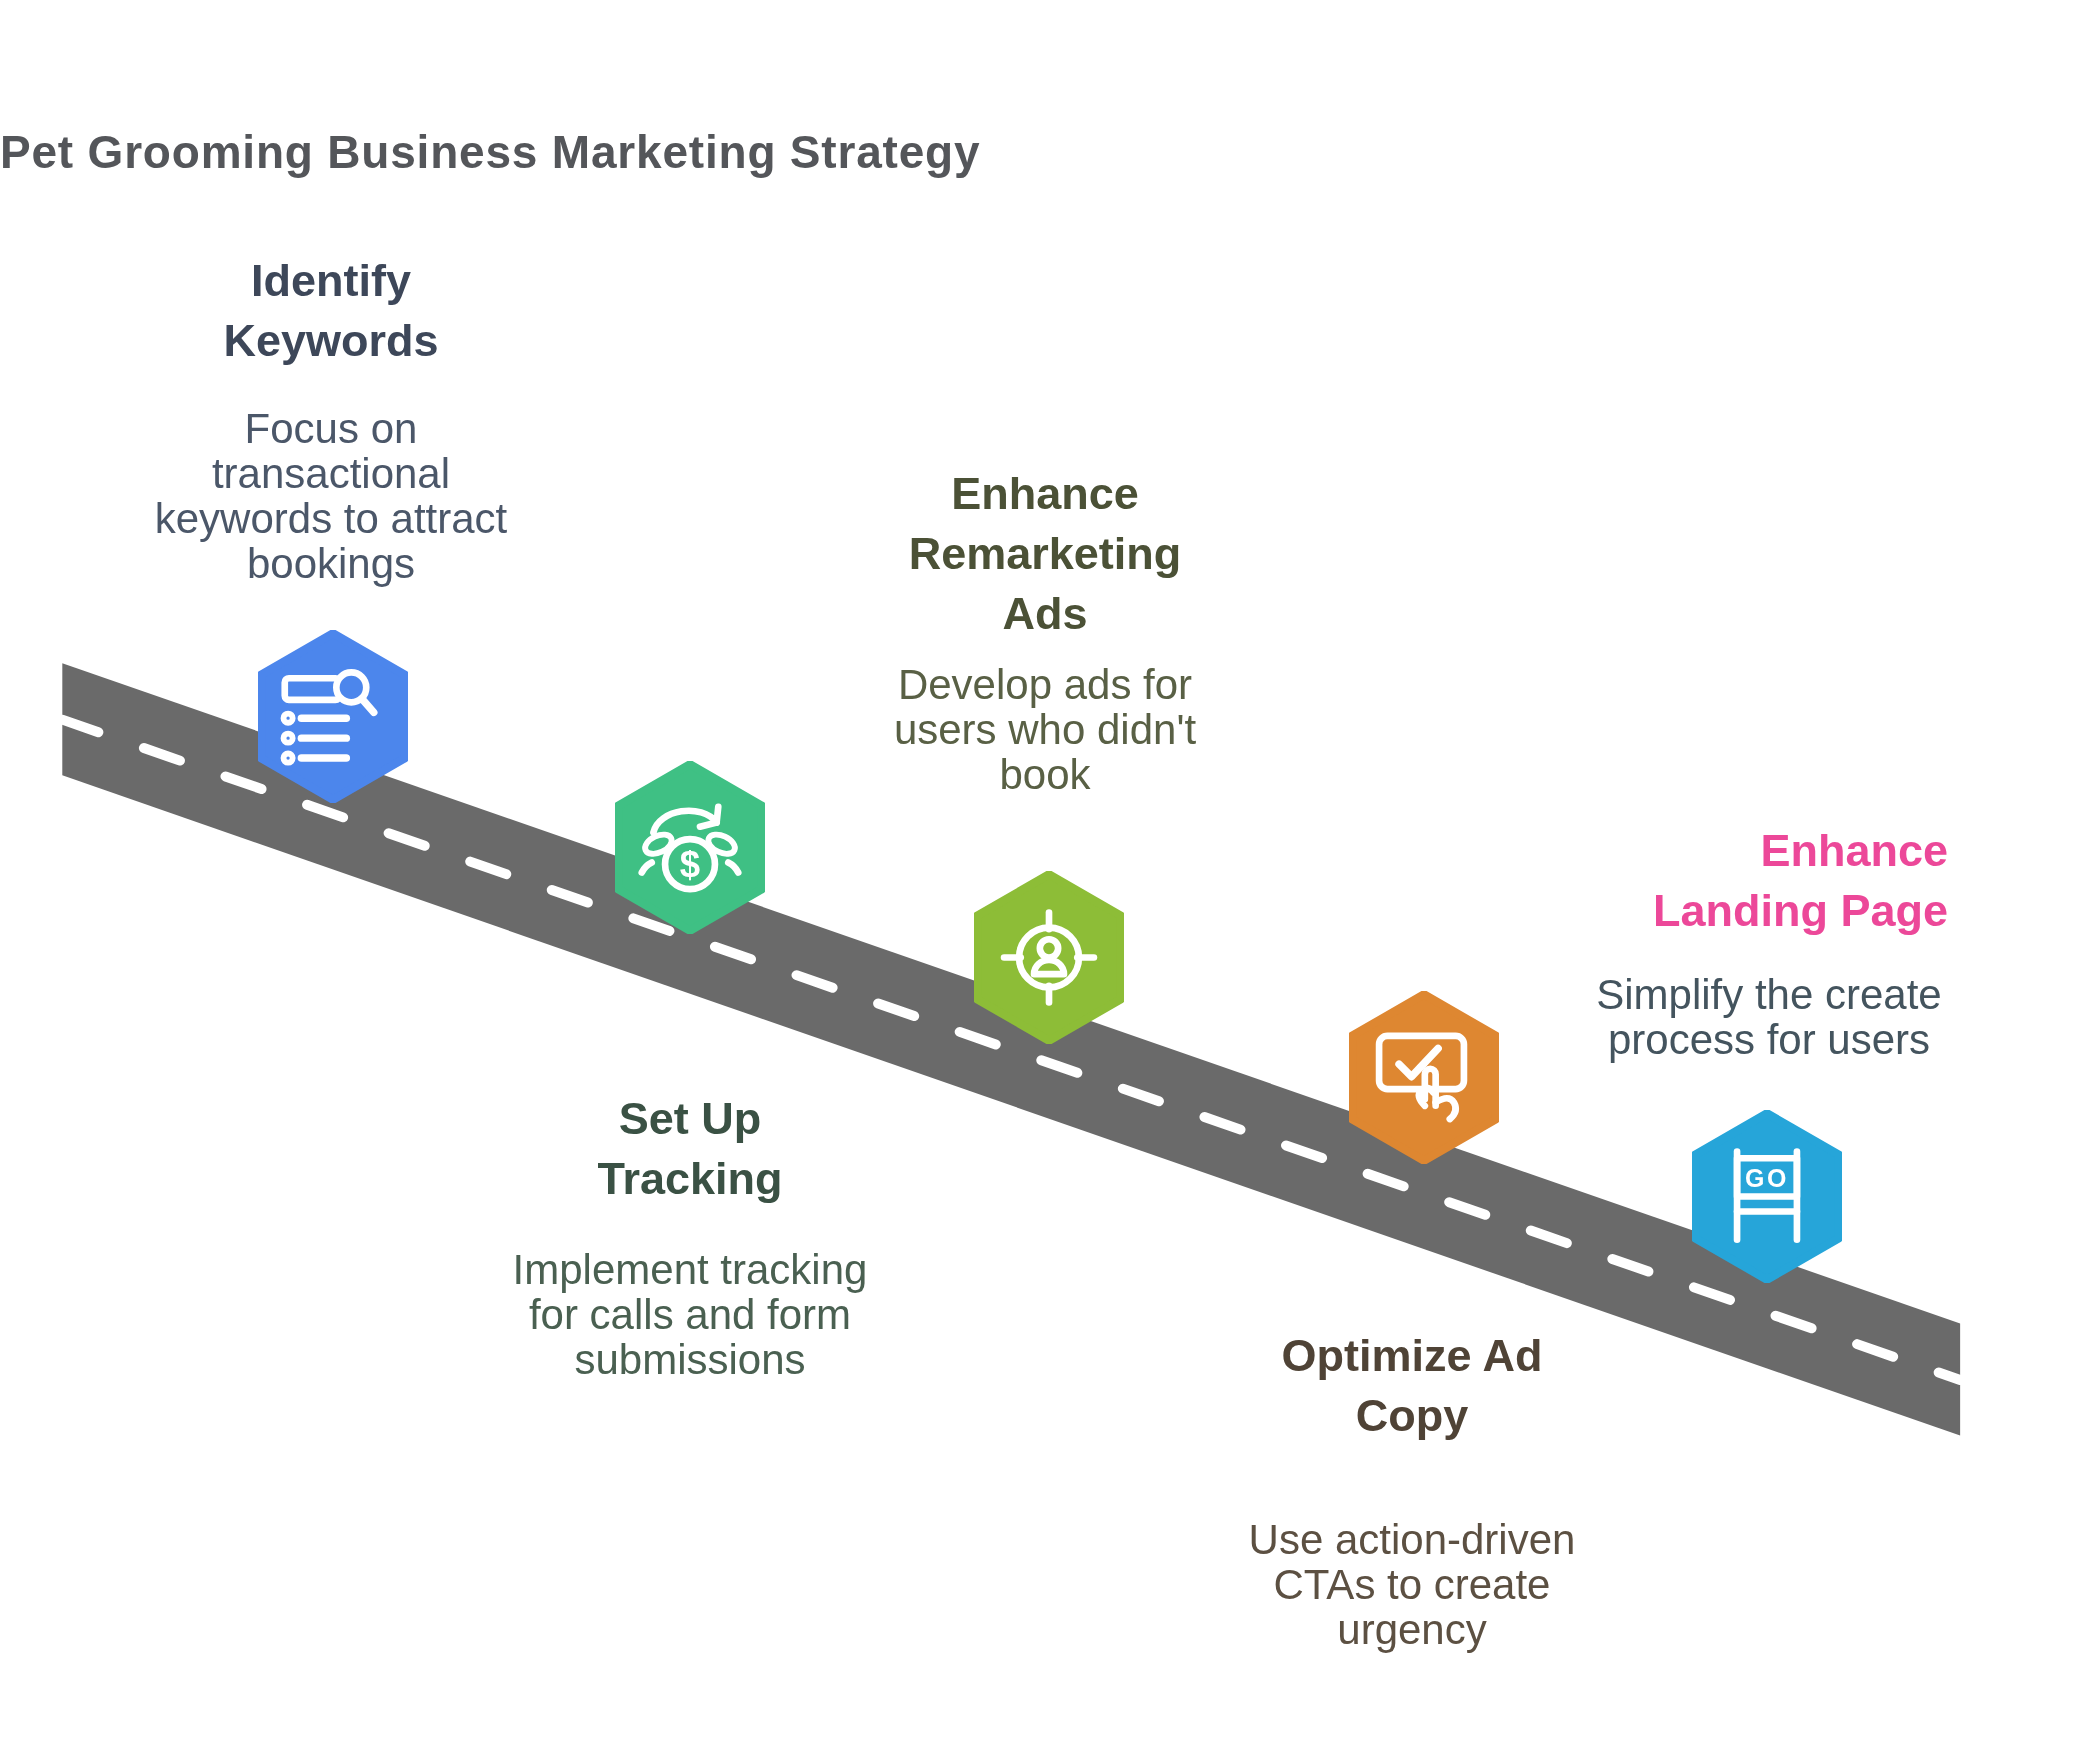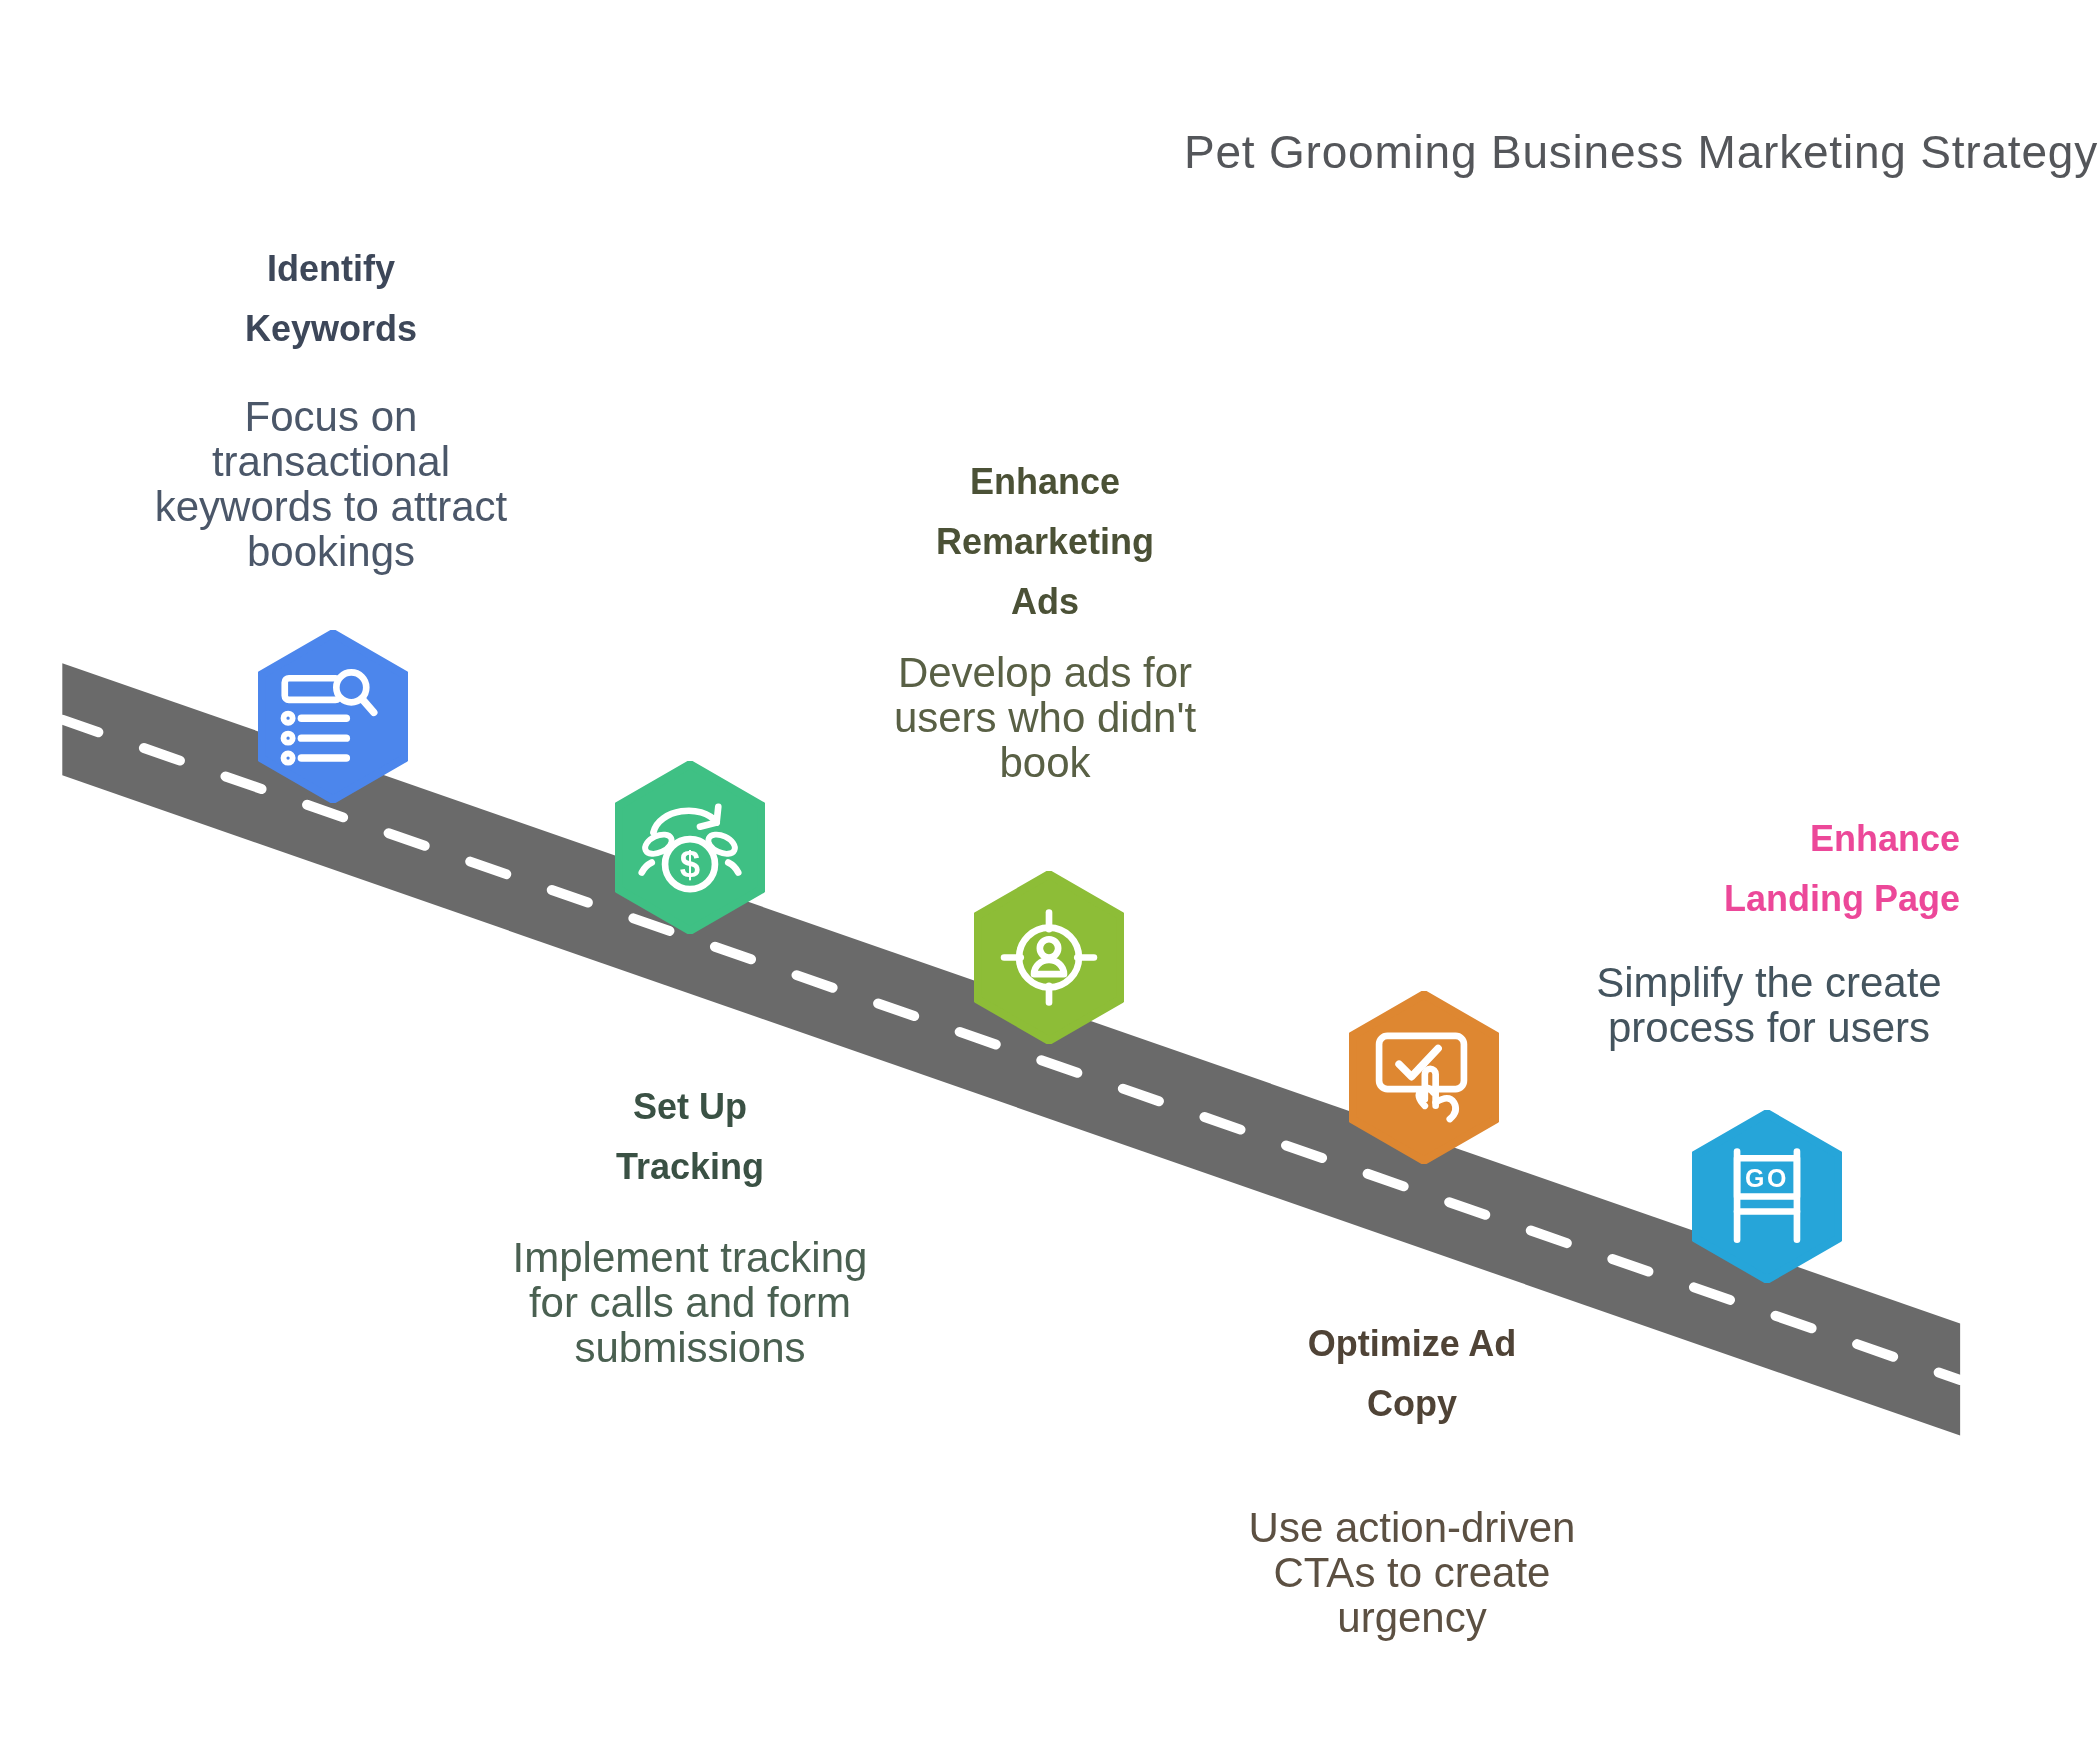--- a/index.html
+++ b/index.html
@@ -6,37 +6,37 @@
   #canvas{
     position:relative;
     width:2098px;height:1740px;
     overflow:hidden;
     background:#ffffff;
     font-family:"Liberation Sans", sans-serif;
   }
   .page-title{
     position:absolute;
     left:0;right:0;top:125px;
-    text-align:right;
+    text-align:left;
     font-size:46px;
-    font-weight:400;
+    font-weight:700;
     letter-spacing:0.8px;
     white-space:nowrap;
   }
   .road-svg{position:absolute;left:0;top:0;}
   .hex{position:absolute;}
   .hex .icon{stroke:#ffffff;fill:none;stroke-linecap:round;stroke-linejoin:round;}
   .hex text{stroke:none;fill:#ffffff;font-family:"Liberation Sans",sans-serif;font-weight:bold;}
   .step{
     position:absolute;
     text-align:center;
   }
   .step h2{
-    margin:0;
-    font-size:36px;
+    margin:12px;
+    font-size:45px;
     line-height:60px;
     font-weight:bold;
     white-space:pre-line;
   }
   .step p{
     margin:0;
     font-size:42px;
     line-height:45px;
     font-weight:400;
     white-space:pre-line;

